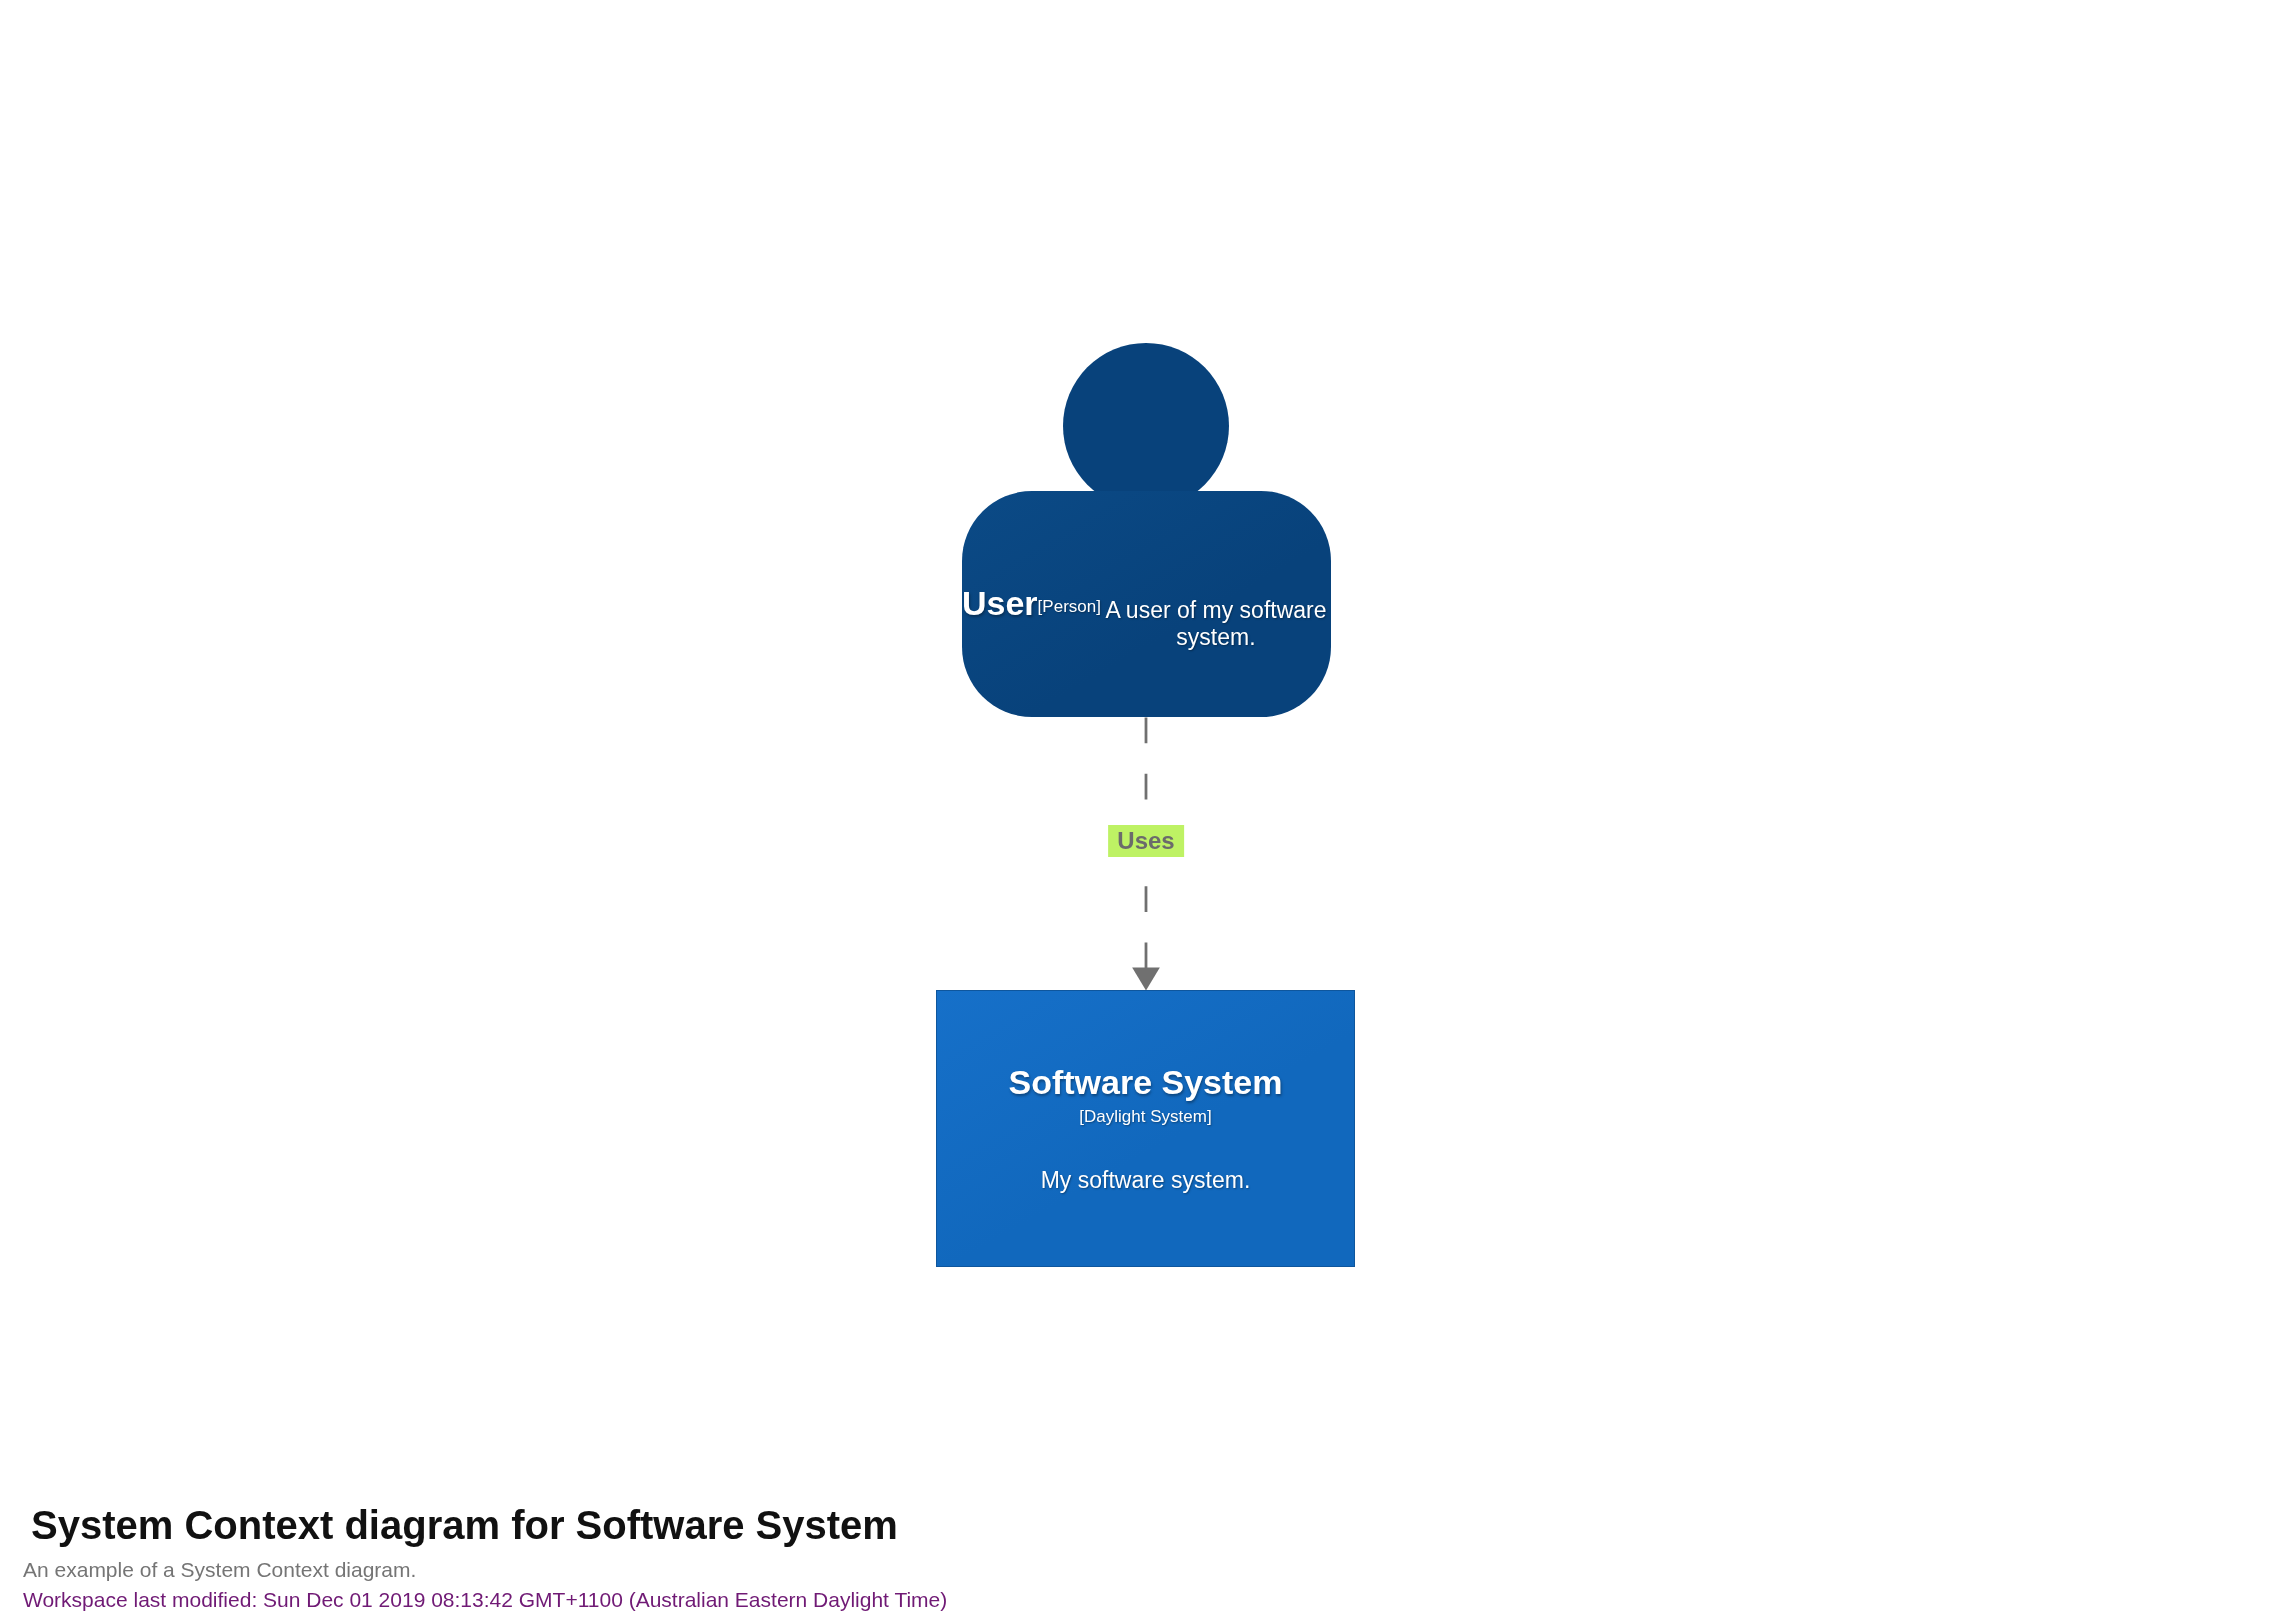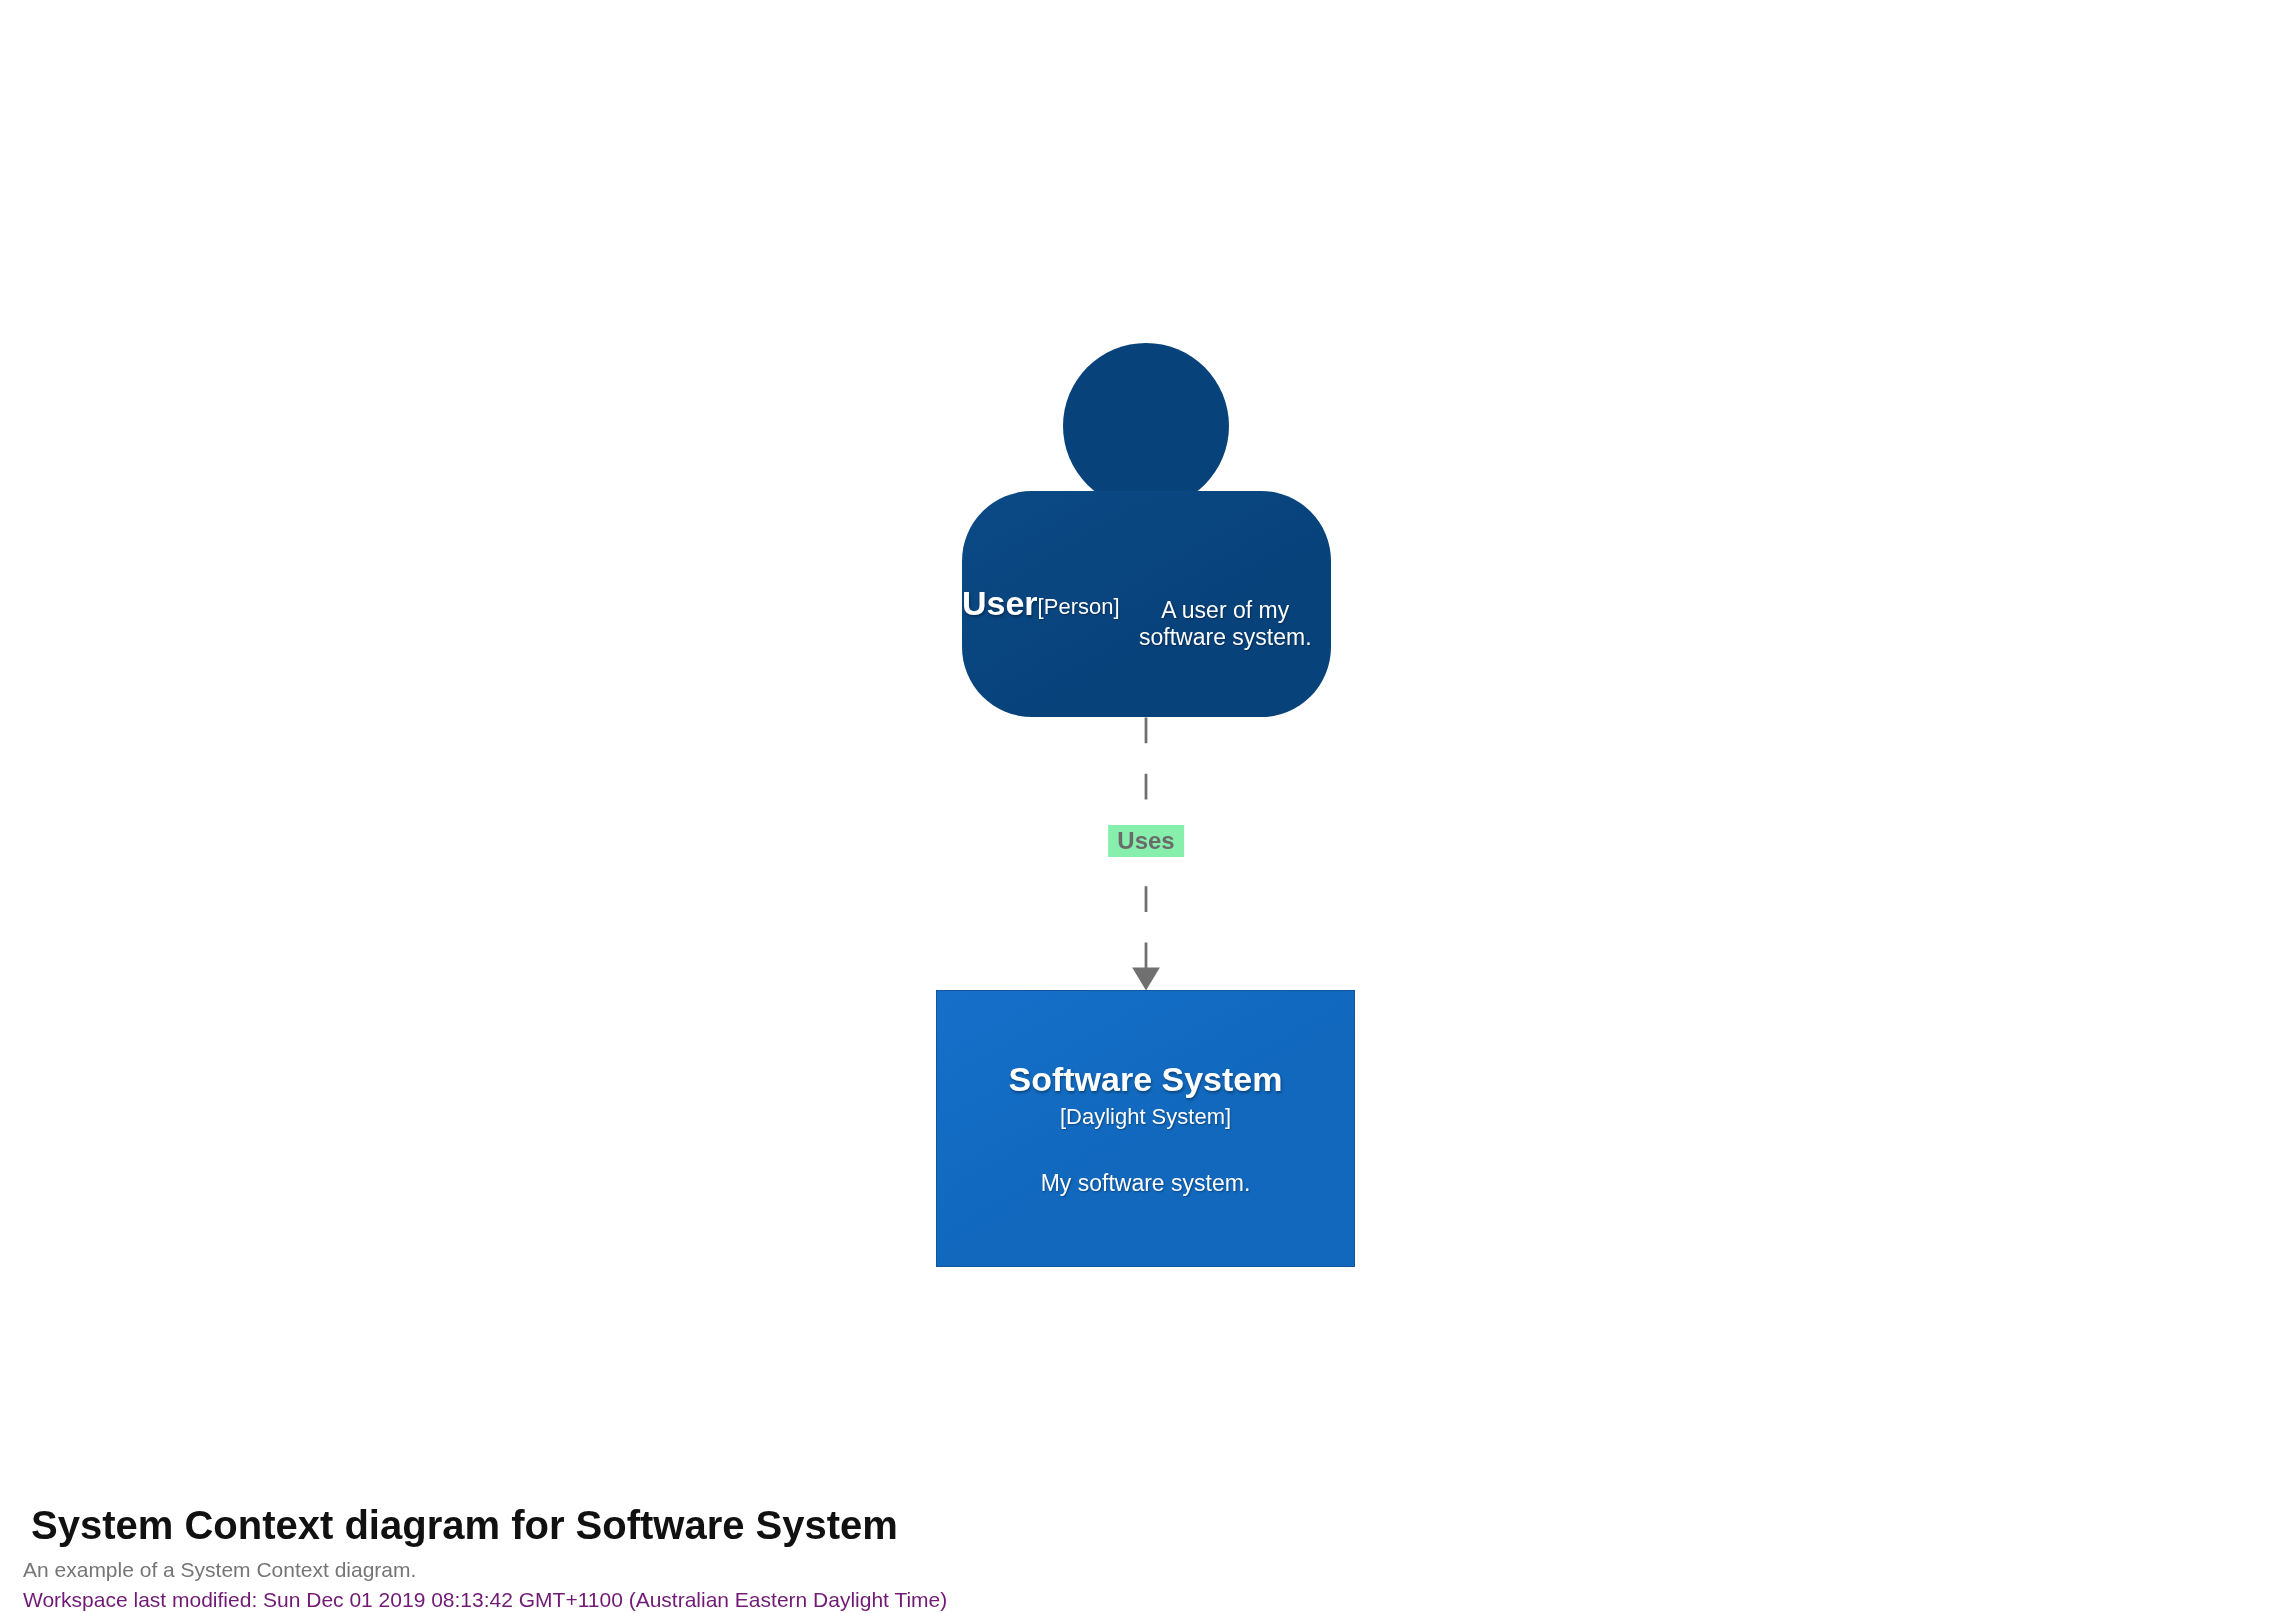--- a/index.html
+++ b/index.html
@@ -61,21 +61,21 @@
     padding-bottom: 0;
   }
 
   .el-name {
     font-size: 34px;
     font-weight: bold;
     line-height: 1.15;
     text-shadow: 0.9px 1.8px 2.8px rgba(0,0,0,0.35);
   }
   .el-meta {
-    font-size: 22px;
+    font-size: 17px;
     margin-top: 5px;
     text-shadow: 0.9px 0.9px 1.8px rgba(0,0,0,0.35);
   }
   .el-desc {
     font-size: 23px;
     margin-top: 40px;
     text-shadow: 0.9px 0.9px 1.8px rgba(0,0,0,0.35);
   }
 
   
@@ -84,21 +84,21 @@
     left: 1120px;
     top: 711px;
     width: 52px;
     height: 286px;
   }
   .rel-label {
     position: absolute;
     left: 1146px;
     top: 825px;
     transform: translateX(-50%);
-    background: #86efac;
+    background: #bef264;
     padding: 1.8px 9.2px;
     font-size: 24px;
     font-weight: bold;
     color: #6B6B6B;
     white-space: nowrap;
   }
 
   
   .footer {
     position: absolute;

